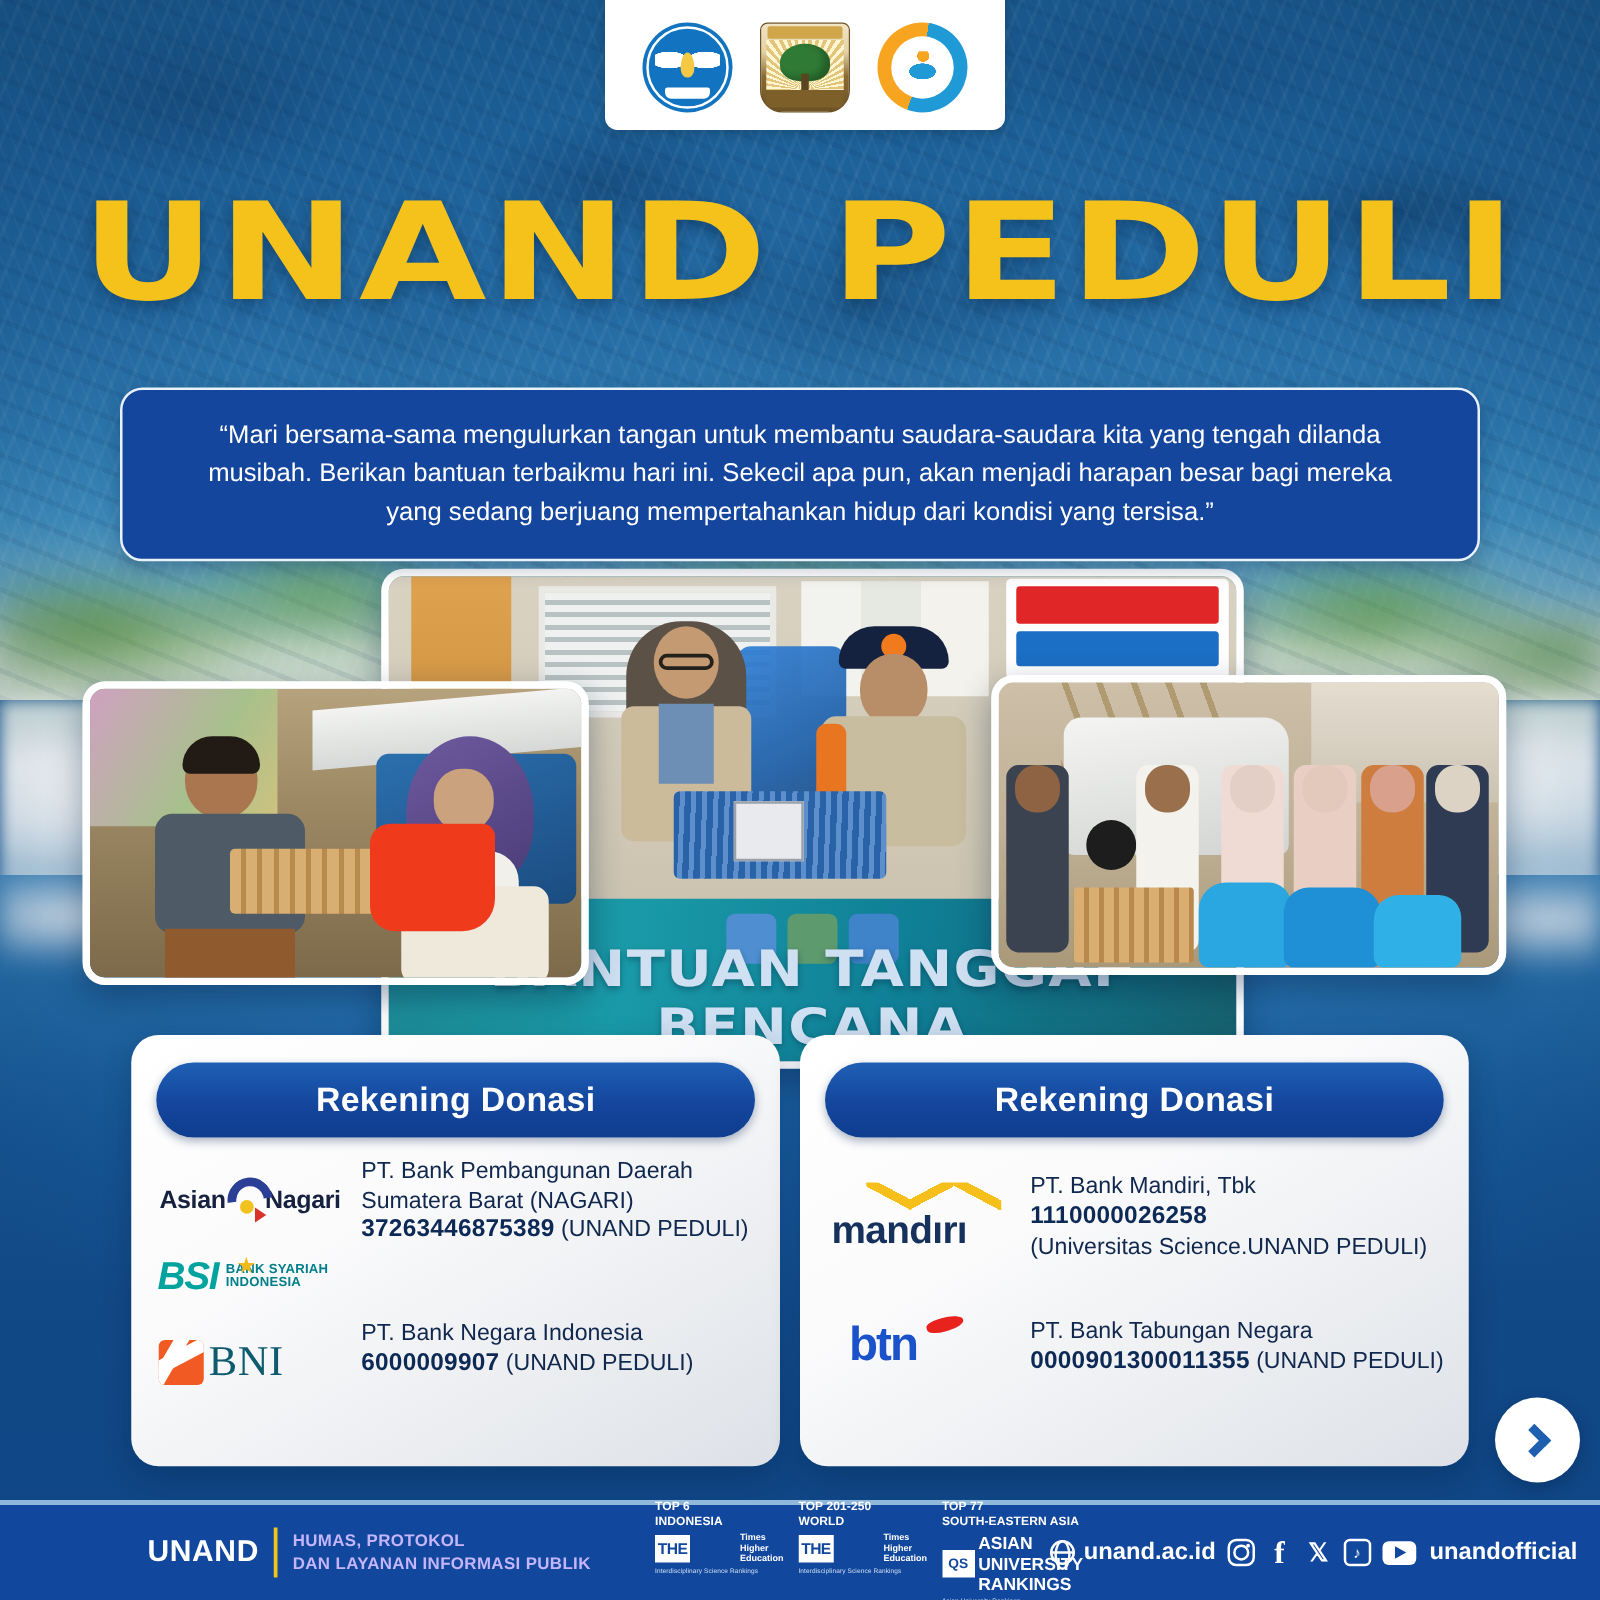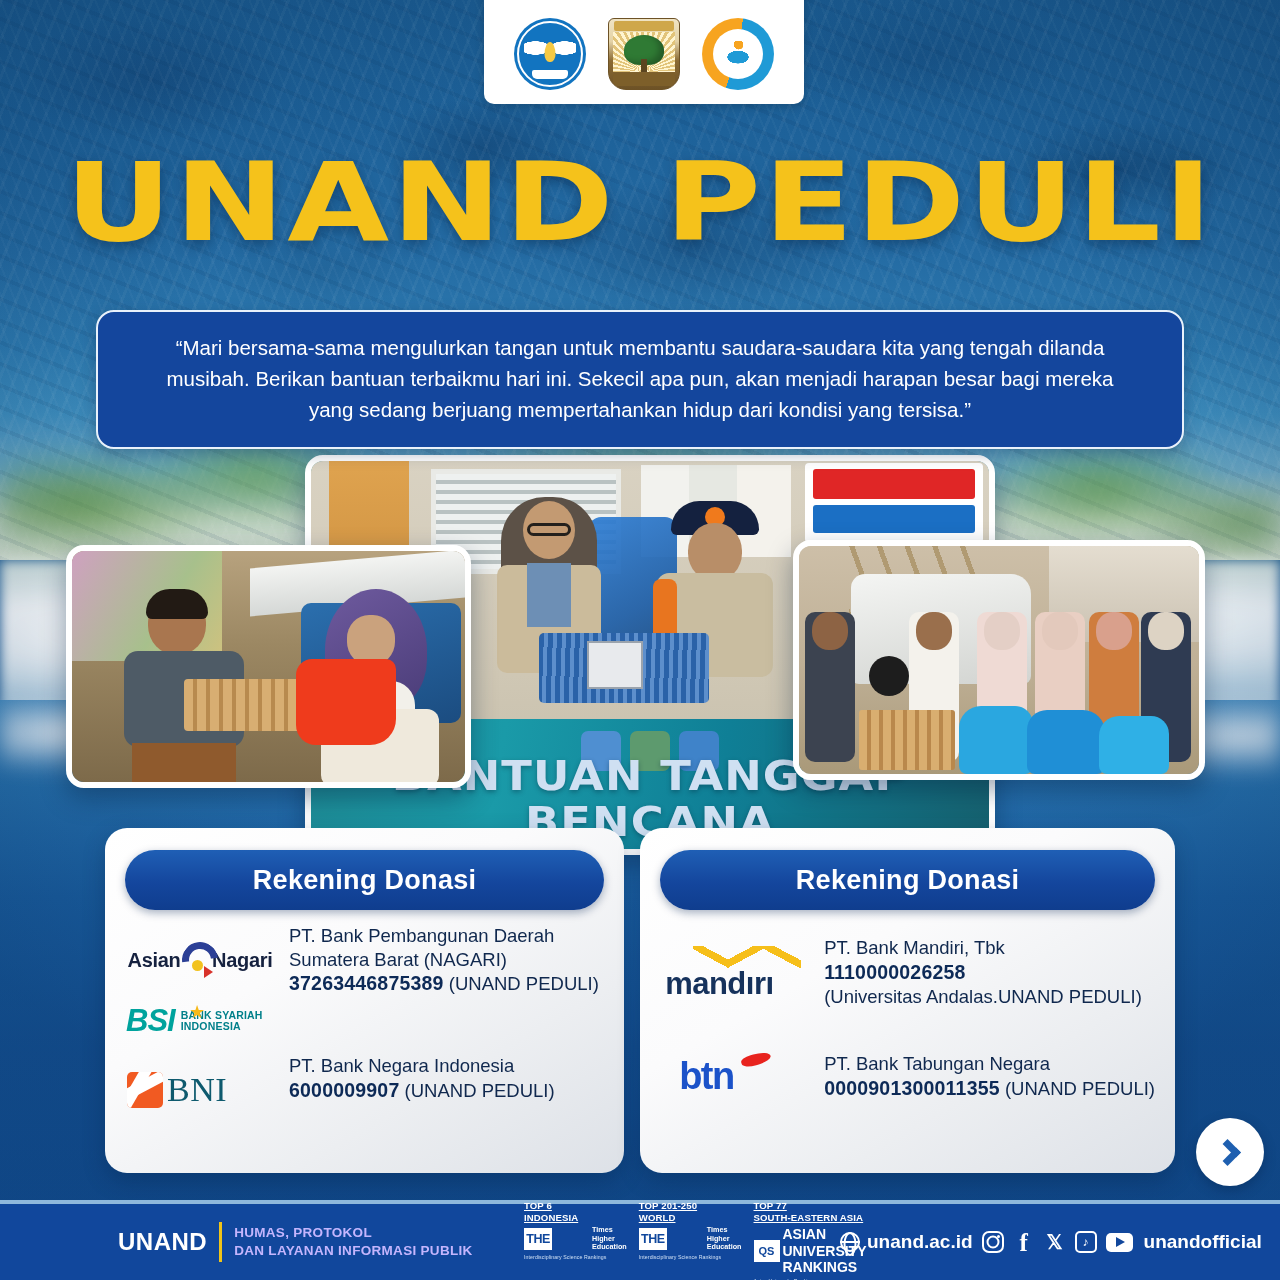--- a/index.html
+++ b/index.html
@@ -308,21 +308,21 @@
     position:absolute; left:0; top:1204px; width:1280px; height:76px; z-index:9;
     background:#11479c; display:flex; align-items:center;
   }
   .f-unand{ position:absolute; left:118px; display:flex; align-items:center; gap:12px;}
   .f-unand .big{ font-size:24px; font-weight:bold; color:#fff; letter-spacing:.5px;}
   .f-unand .bar{ width:3px; height:40px; background:#f0c419;}
   .f-unand .sub{ font-size:13.5px; font-weight:bold; color:#c4b5fd; line-height:1.35; letter-spacing:.3px;}
 
   .ranks{ position:absolute; left:524px; display:flex; gap:12px; align-items:flex-start;}
   .rank{ display:flex; flex-direction:column; }
-  .rank .cap{ font-size:9.6px; font-weight:bold; color:#fff; line-height:1.18; letter-spacing:.1px;text-decoration:underline;}
+  .rank .cap{ font-size:9.6px; font-weight:bold; color:#fff; line-height:1.18; letter-spacing:.1px;}
   .rank .badge{ margin-top:3px; display:flex; align-items:center; gap:3px;}
   .the-box{ width:28px;height:22px; background:#fff; color:#10479c; font-size:12.5px; font-weight:bold;
      display:flex;align-items:center;justify-content:center; letter-spacing:-.5px;}
   .the-txt{ font-size:7.2px; font-weight:bold; color:#fff; line-height:1.2;margin-left:37px;}
   .qs-box{ width:26px;height:22px; background:#fff; color:#10479c; font-size:11px; font-weight:bold;
      display:flex;align-items:center;justify-content:center;}
   .qs-txt{ font-size:14px; font-weight:bold; color:#fff; line-height:1.18;}
   .rank .foot{ font-size:5.2px; color:#cfe0f5; margin-top:2px; letter-spacing:.1px;}
 
   .social{ position:absolute; left:840px; display:flex; align-items:center; gap:9px; color:#fff;}
@@ -540,21 +540,21 @@
       <div class="row" style="margin-bottom:44px;">
         <div class="logo-cell">
           <div class="bl bl-mandiri">
               <span class="wave"></span>
               <span class="txt">mandırı</span>
             </div>
         </div>
         <div class="info">
           <span class="ln">PT. Bank Mandiri, Tbk</span>
           <span class="ln acct">1110000026258</span>
-          <span class="ln">(Universitas Andalas.UNAND PEDULI)</span>
+          <span class="ln">(Universitas Science.UNAND PEDULI)</span>
         </div>
       </div>
 
       <div class="row">
         <div class="logo-cell">
           <div class="bl bl-btn"><span class="txt">btn</span><span class="acc"></span></div>
         </div>
         <div class="info">
           <span class="ln">PT. Bank Tabungan Negara</span>
           <span class="ln"><b class="acct">0000901300011355</b>

